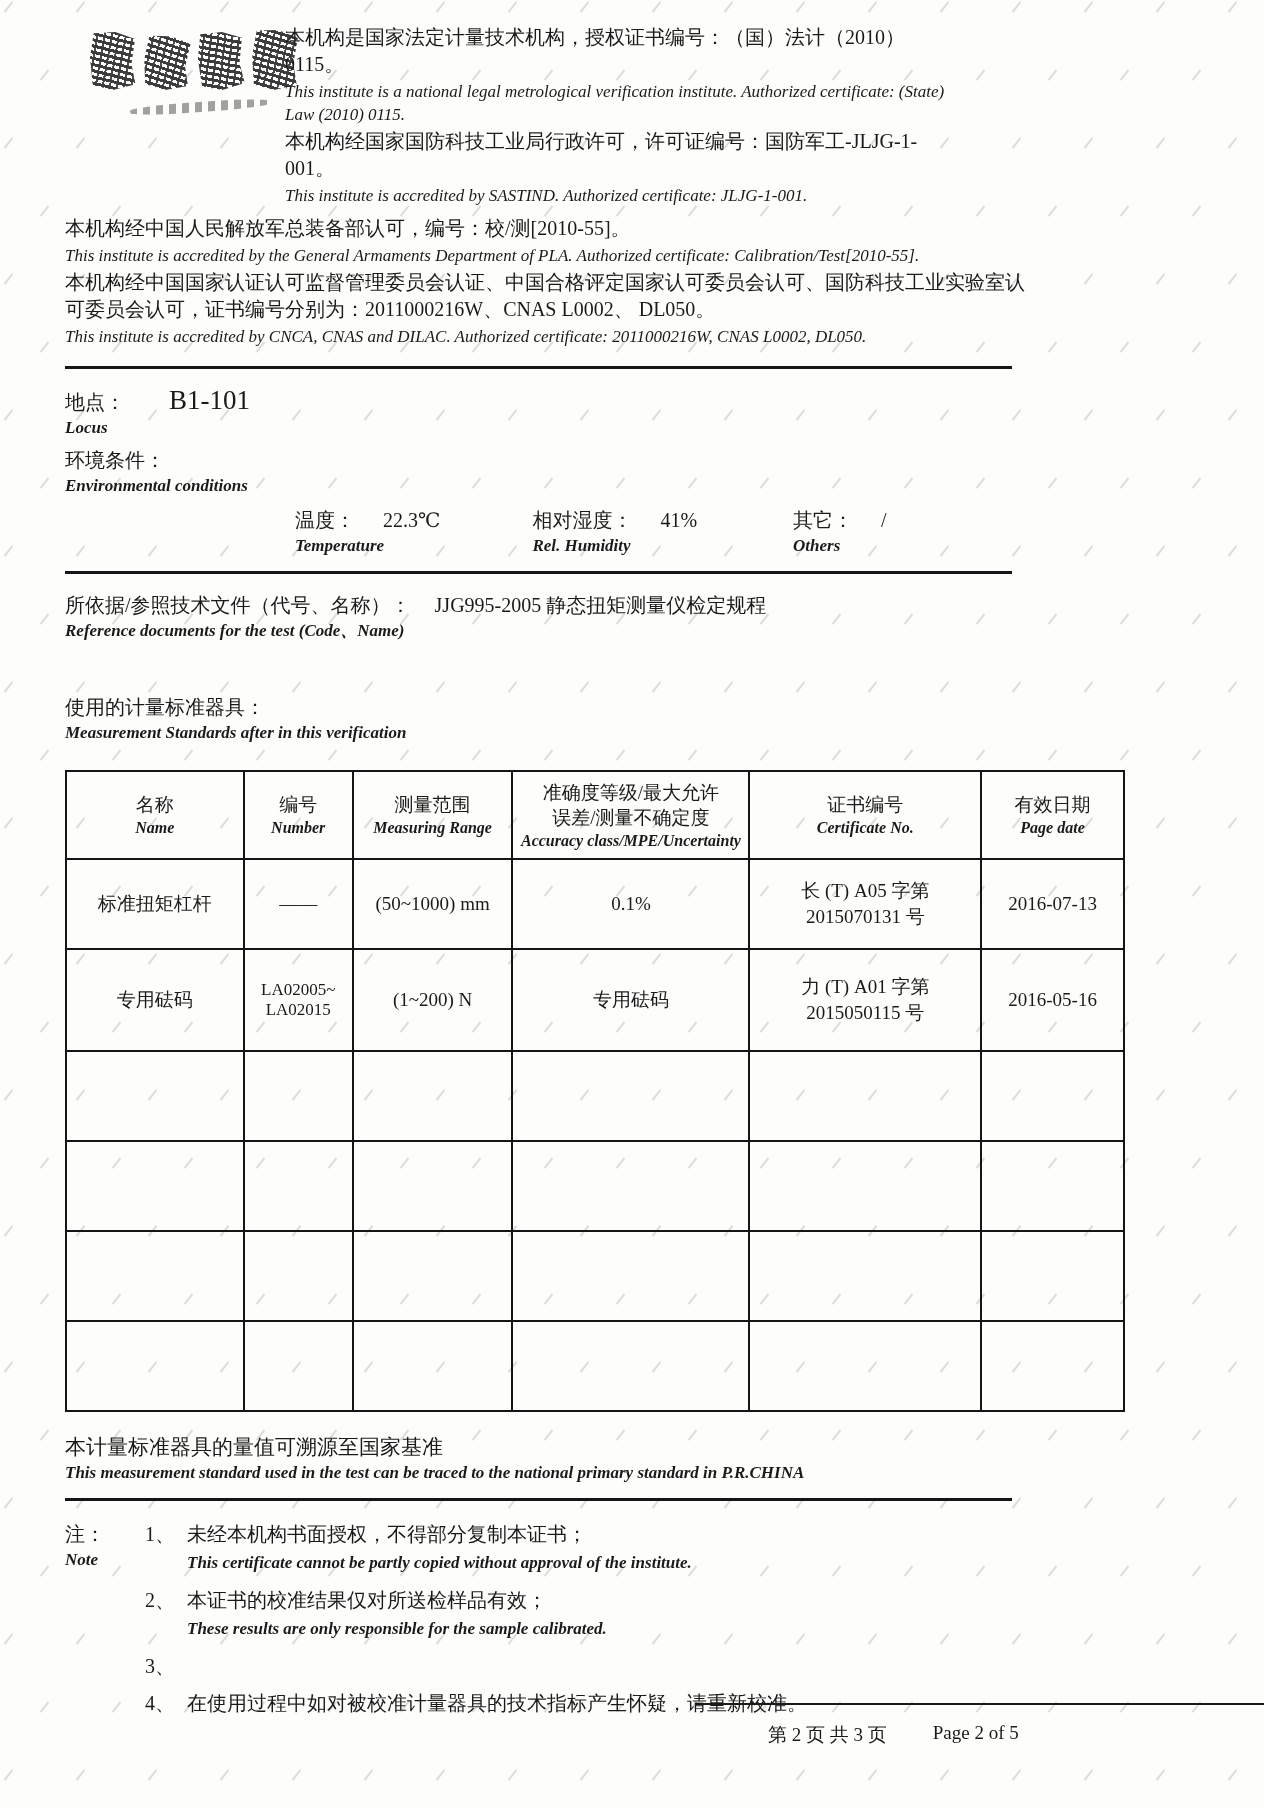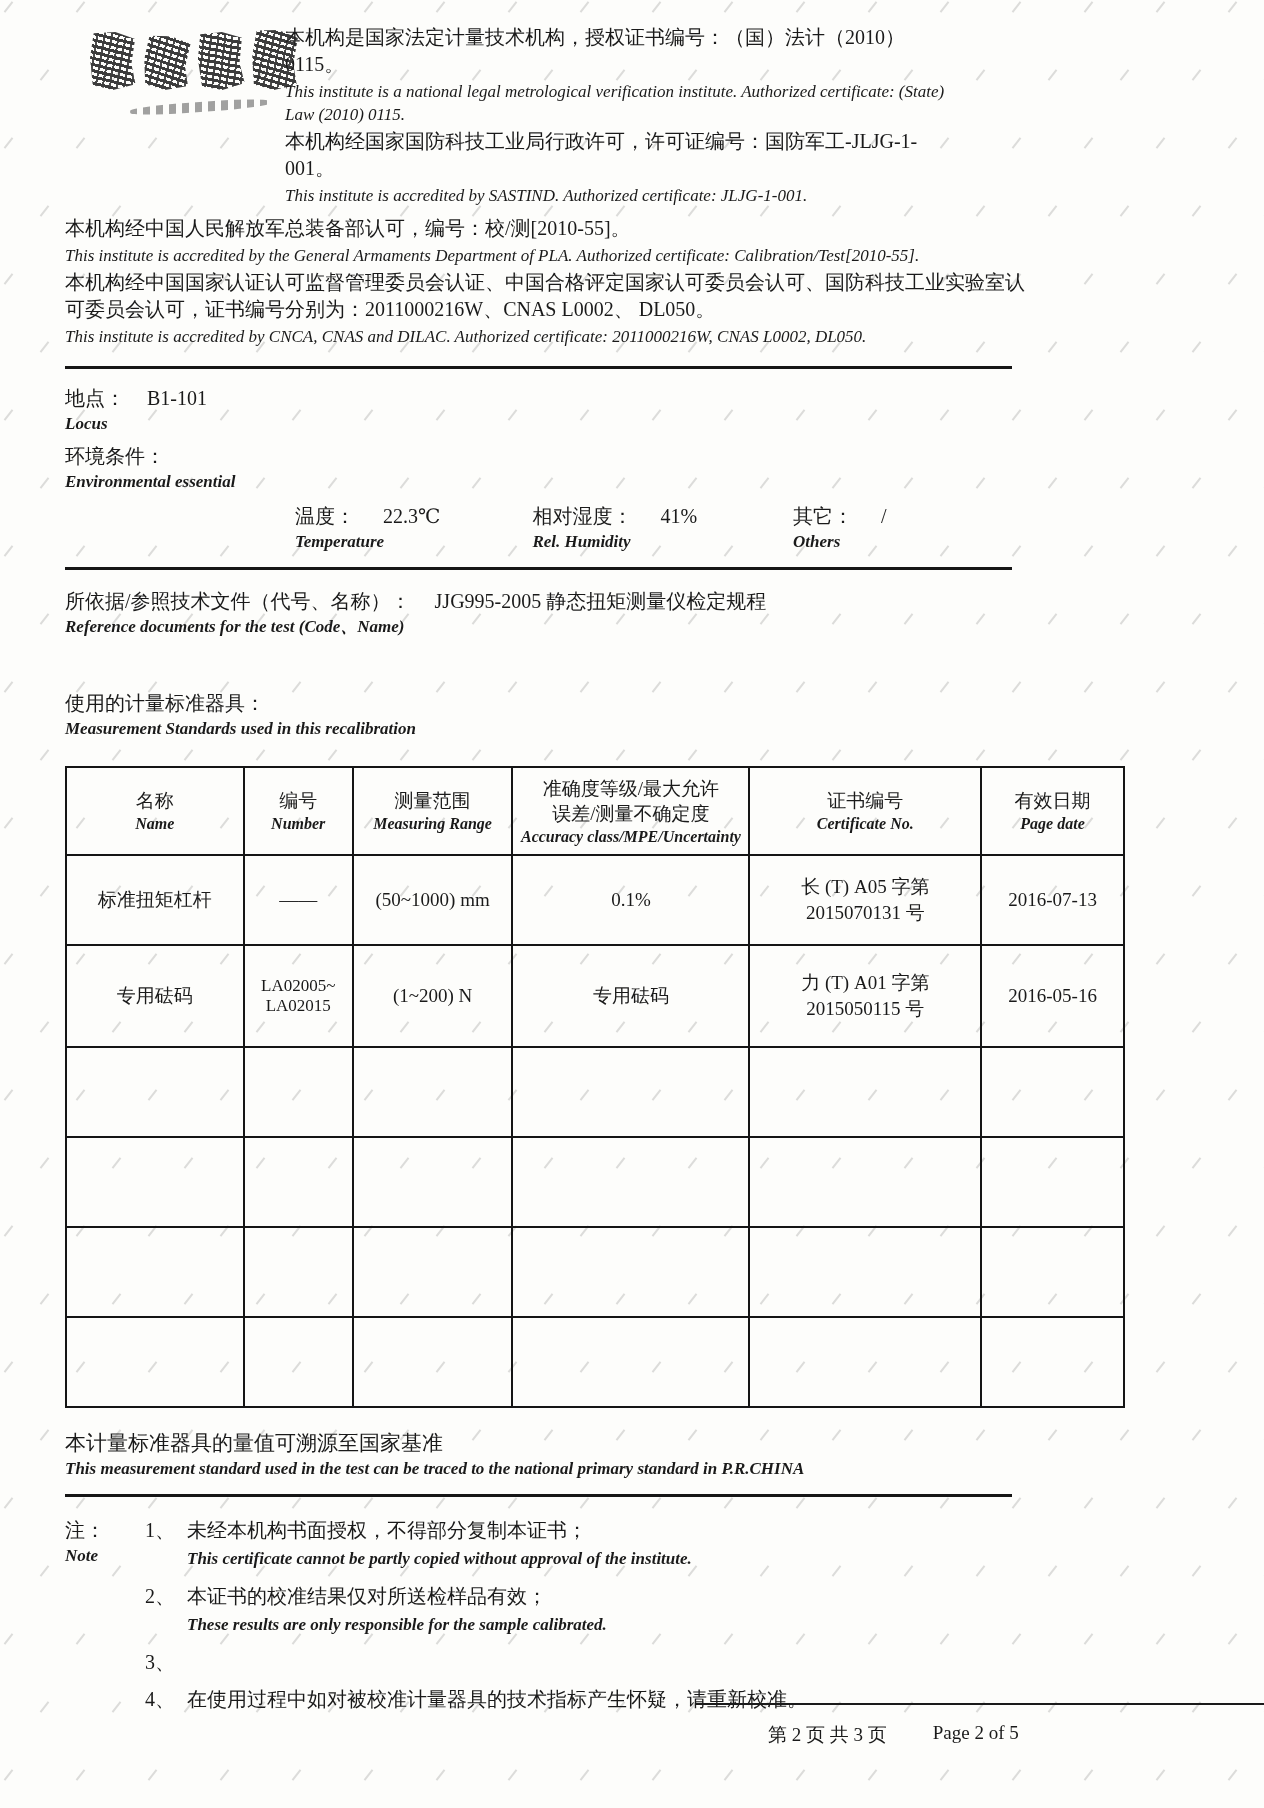--- a/index.html
+++ b/index.html
@@ -38,21 +38,21 @@
   .seal-sub{width:140px;height:10px;margin:8px 0 0 40px;opacity:.55;transform:rotate(-4deg);
     background:repeating-linear-gradient(90deg,#555 0 7px,transparent 7px 13px);border-radius:40%;}
   .intro-text{width:660px;}
   .intro-text p,.wide-text p{margin:2px 0;}
   
   .wide-text{margin:6px 65px 0 65px;width:960px;}
   .sec-rule-1{margin-top:18px;}
   
   .loc-block{margin:16px 0 0 65px;}
   .loc-line .lab{font-size:20px;}
-  .loc-line .val{font-size:20px;margin-left:22px;}
+  .loc-line .val{font-size:27px;margin-left:44px;}
   .env-values{display:flex;margin:10px 0 0 0;}
   .env-group{display:flex;flex-direction:column;}
   .env-group .top{font-size:20px;white-space:nowrap;}
   .env-group .top .v{margin-left:28px;}
   .g1{margin-left:230px;}
   .g2{margin-left:92px;}
   .g3{margin-left:96px;}
   .sec-rule-2{margin-top:14px;}
   
   .ref-block{margin:18px 0 0 65px;}
@@ -604,21 +604,21 @@
     <div class="rule sec-rule-1"></div>
 
     <div class="loc-block">
       <div class="loc-line">
         <span class="lab">地点：</span><span class="val">B1-101</span>
       </div>
       <div class="en b">Locus</div>
       <div class="loc-line" style="margin-top:8px;">
         <span class="lab">环境条件：</span>
       </div>
-      <div class="en b">Environmental essential</div>
+      <div class="en b">Environmental conditions</div>
 
       <div class="env-values">
         <div class="env-group g1">
           <span class="top"><span>温度：</span><span class="v">22.3℃</span></span>
           <span class="en b">Temperature</span>
         </div>
         <div class="env-group g2">
           <span class="top"><span>相对湿度：</span><span class="v">41%</span></span>
           <span class="en b">Rel. Humidity</span>
         </div>
@@ -633,21 +633,21 @@
 
     <div class="ref-block">
       <div class="ref-line">
         <span class="lab">所依据/参照技术文件（代号、名称）：</span><span class="val">JJG995-2005 静态扭矩测量仪检定规程</span>
       </div>
       <div class="en b">Reference documents for the test (Code、Name)</div>
     </div>
 
     <div class="std-title">
       <div class="zh">使用的计量标准器具：</div>
-      <div class="en b">Measurement Standards used in this recalibration</div>
+      <div class="en b">Measurement Standards after in this verification</div>
     </div>
 
     <table class="std-table">
       <colgroup>
         <col style="width:16.8%">
           <col style="width:10.3%">
           <col style="width:15.1%">
           <col style="width:22.4%">
           <col style="width:21.9%">
           <col style="width:13.5%">

